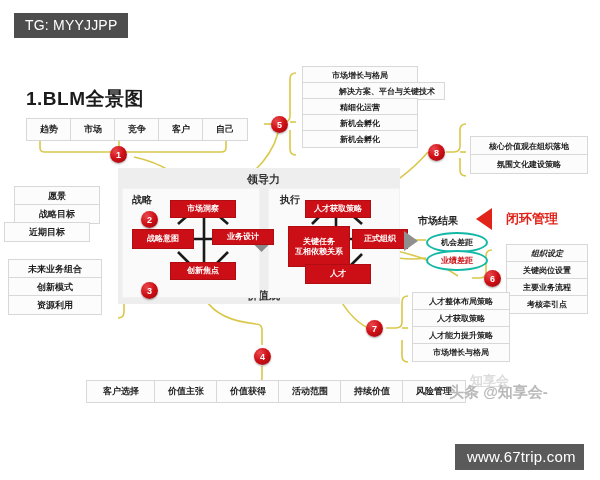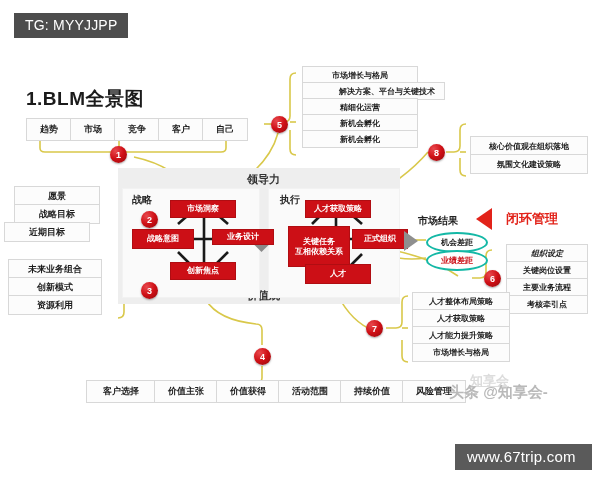--- a/index.html
+++ b/index.html
@@ -9,21 +9,21 @@
   }
   #stage{position:absolute;left:0;top:0;width:600px;height:480px;}
 
   
   .wm-tag{
     position:absolute;left:14px;top:13px;background:#4d4d4d;color:#fff;
     font-size:14px;padding:4px 11px 5px 11px;letter-spacing:.2px;
   }
   .wm-url{
     position:absolute;left:455px;top:444px;background:#5a5a5a;color:#fff;
-    font-size:15px;padding:4px 16px 5px 12px;letter-spacing:.2px;
+    font-size:15px;padding:4px 8px 5px 12px;letter-spacing:.2px;
   }
   .wm-ghost{
     position:absolute;left:449px;top:383px;color:#b9b9b9;font-size:15px;
     font-weight:bold;white-space:nowrap;
   }
   .wm-ghost2{
     position:absolute;left:470px;top:372px;color:#dcdcdc;font-size:13px;
     font-weight:bold;white-space:nowrap;text-decoration:underline;
   }
 

